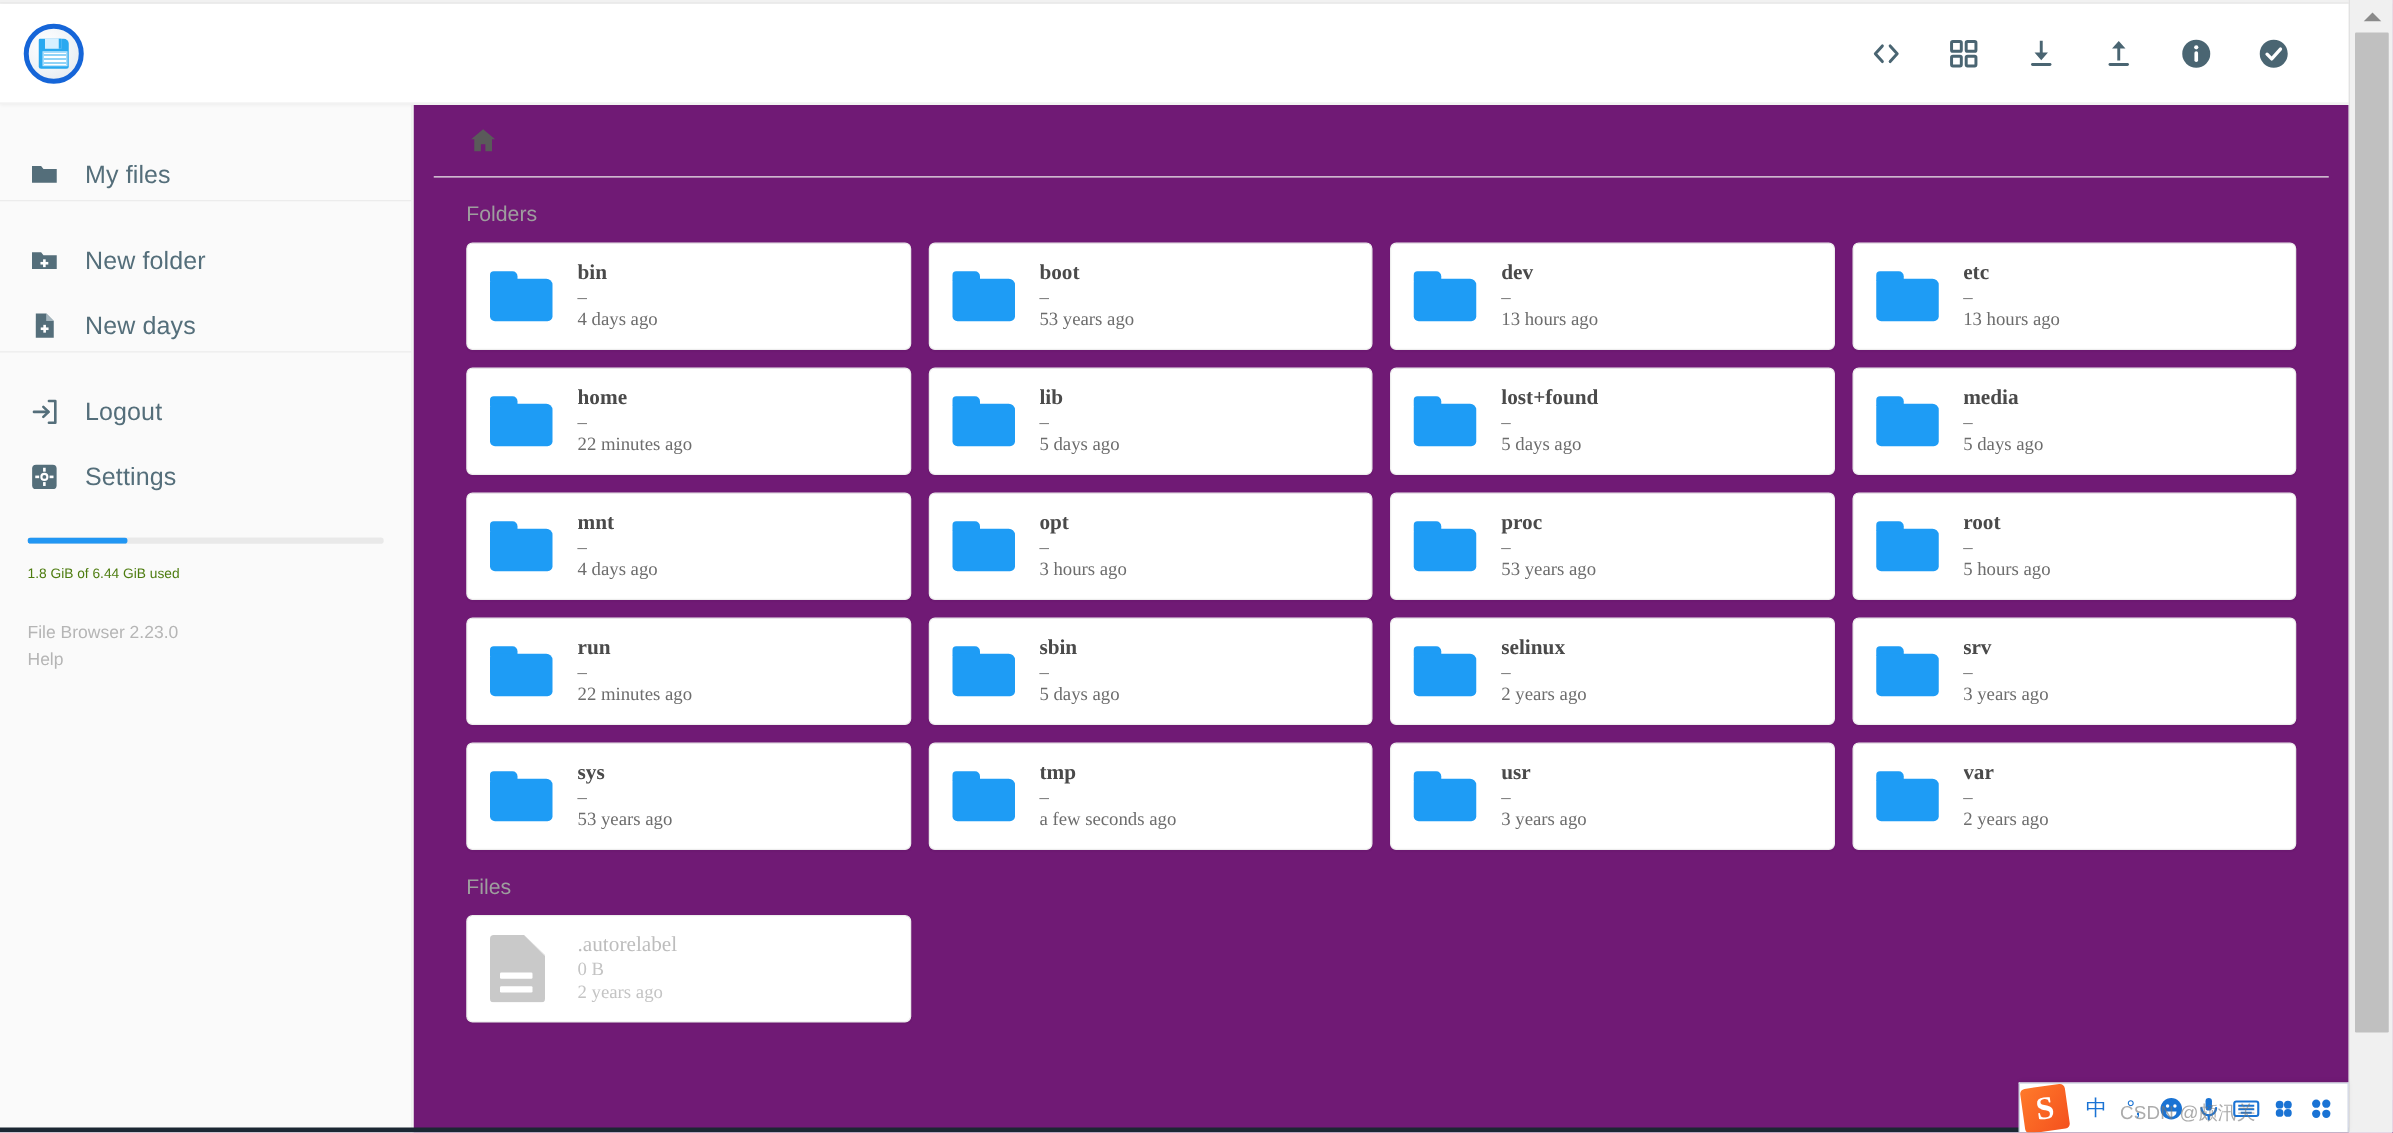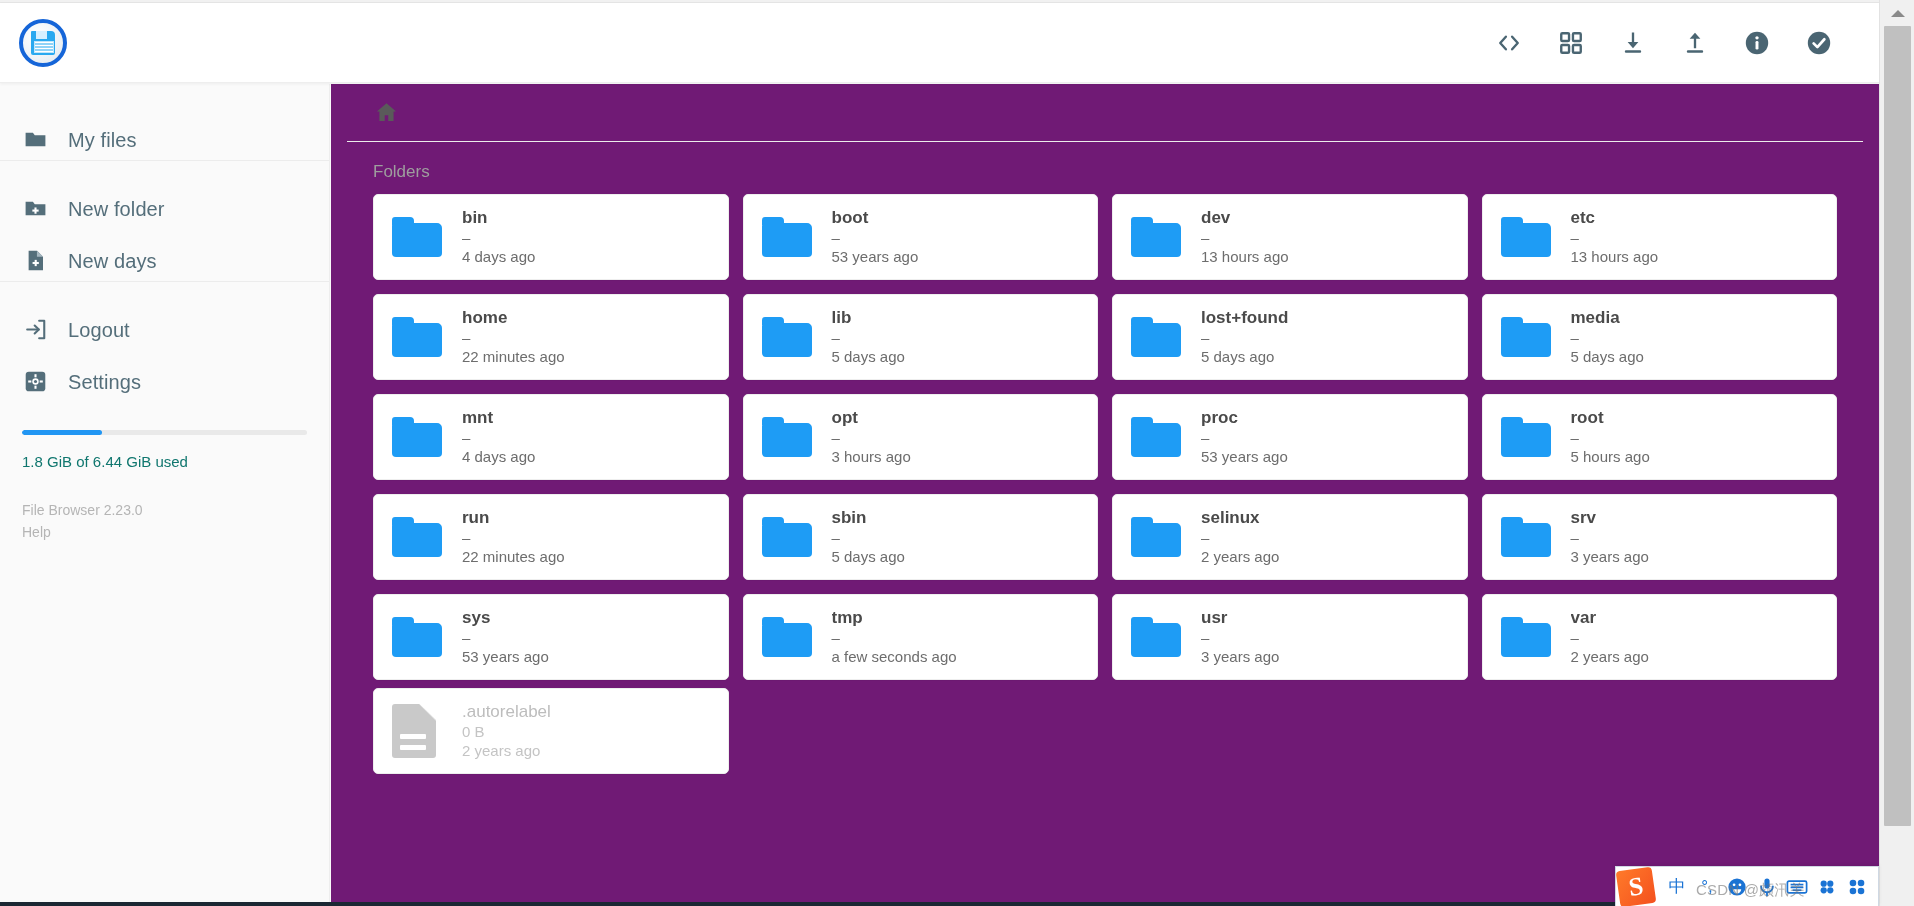--- a/index.html
+++ b/index.html
@@ -159,22 +159,22 @@
     overflow: hidden;
     cursor: pointer;
   }
   .usage-fill {
     height: 5px;
     background: #2196f3;
     border-radius: 3px;
   }
   .usage-text {
     margin-top: 18px;
-    font-size: 15px;
-    color: #0f766e;
+    font-size: 11px;
+    color: #4d7c0f;
   }
   .side-footer {
     padding: 30px 22px 0 22px;
     font-size: 14px;
     line-height: 1.55;
     color: #b5b5b5;
   }
   .side-footer a { color: #b5b5b5; text-decoration: none; cursor: pointer; display: block; }
 
   
@@ -208,20 +208,21 @@
     padding: 20px 0 4px 26px;
     margin-left: 16px;
   }
 
   .grid {
     display: grid;
     grid-template-columns: repeat(4, 1fr);
     gap: 14px;
     padding: 8px 26px 0 26px;
     margin: 0 16px;
+    font-family: Liberation Serif, serif;
   }
 
   .card {
     background: #ffffff;
     border: 1px solid #eeeeee;
     border-radius: 5px;
     height: 86px;
     display: flex;
     align-items: center;
     padding: 0 18px;
@@ -813,20 +814,21 @@
             </span>
           </span>
           <span class="card-meta">
             <span class="card-name">var</span>
             <span class="card-size">–</span>
             <span class="card-time">2 years ago</span>
           </span>
         </div>
       </div>
 
+    <div class="section-title">Files</div>
 
     <div class="grid" id="files-grid">
         <div class="card dim">
           <span class="card-icon">
             <span class="file-glyph">
               <span class="corner"></span>
               <span class="l1"></span>
               <span class="l2"></span>
             </span>
           </span>

